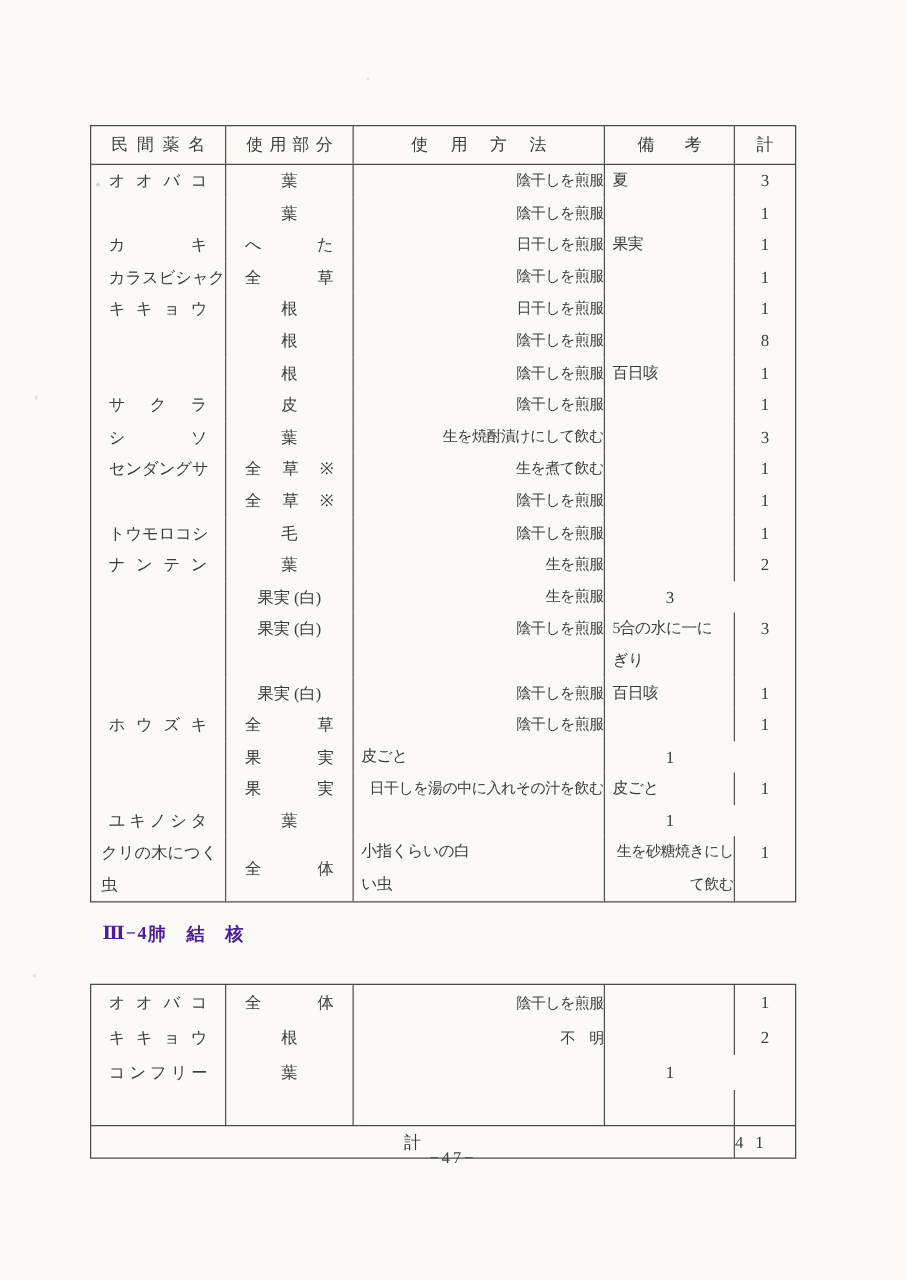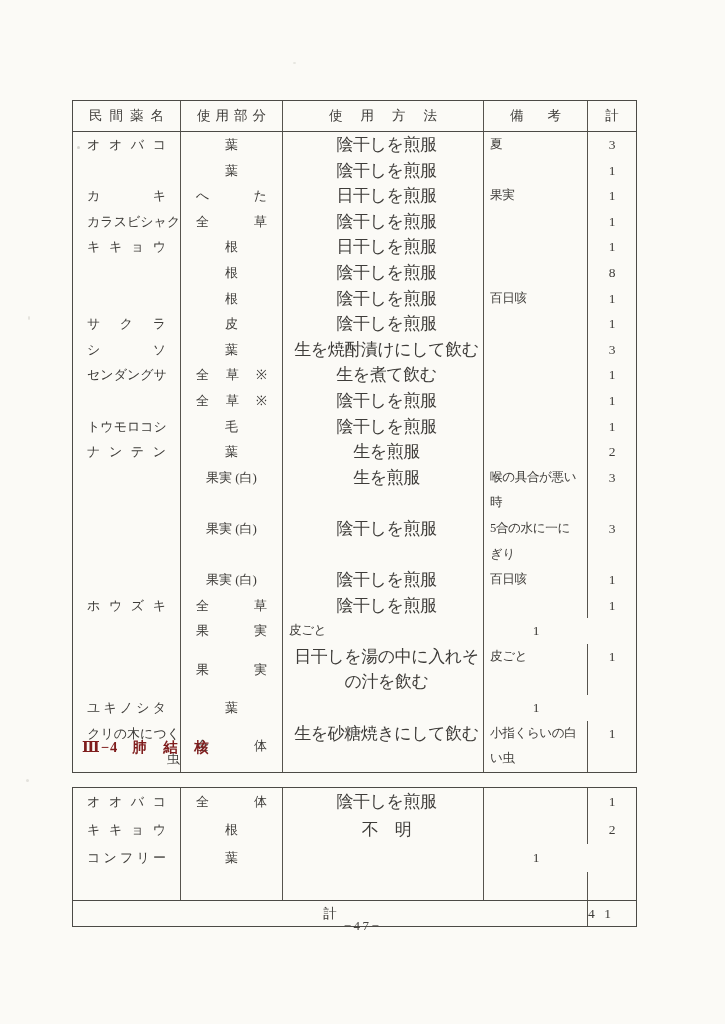--- a/index.html
+++ b/index.html
@@ -28,23 +28,23 @@
     overflow:hidden;
   }
   .c:last-child{border-right:none;}
   
   .h-row{height:30px;line-height:30px;border-bottom:1.2px solid #4c4a46;font-size:13.5px;}
   .hc{text-align:center;}
   
   .t-row{min-height:25.6px;line-height:25.6px;font-size:13px;}
   .t2 .t-row{min-height:28px;line-height:28px;}
   .t-row .name{white-space:pre-line;}
-  .t-row .name.plain{padding-left:8px;text-align:right;}
+  .t-row .name.plain{padding-left:8px;}
   .t-row .part{text-align:center;font-size:13px;}
-  .t-row .method{padding-left:7px;text-align:center;font-size:17px;letter-spacing:-0.45px;}
+  .t-row .method{padding-left:7px;text-align:right;font-size:12px;letter-spacing:-0.45px;}
   .t-row .remark{padding-left:6px;text-align:left;font-size:12.6px;letter-spacing:-0.4px;white-space:pre-line;}
   .t-row .total{text-align:center;font-size:13.5px;}
   
   .spread{display:flex;justify-content:space-between;align-items:center;}
   .name.spread{padding:0 14px;}
   .part.spread{padding:0 15px;}
   .h-name.spread{padding:0 16px;}
   .h-part.spread{padding:0 16px;}
   .h-method.spread{padding:0 46px;}
   .h-remark.spread{padding:0 26px;}
@@ -54,21 +54,21 @@
     display:grid;grid-template-columns:515px 48px;
     border-top:1.2px solid #4c4a46;
     height:25px;line-height:25px;font-size:13.5px;
   }
   .tot-label{text-align:center;border-right:1px solid #56534d;}
   .tot-value{text-align:left;letter-spacing:3px;}
   
   .section-title{
     position:absolute;left:82px;top:738px;
     font-size:14.5px;font-weight:600;letter-spacing:1px;
-    display:flex;gap:14px;color:#7f1d1d;
+    display:flex;color:#4c1d95;
   }
   
   .footer{
     position:absolute;left:0;top:918px;width:100%;
     text-align:center;font-size:13px;letter-spacing:2.5px;color:#45433f;
   }
   
   .speck{position:absolute;background:#b7b4ad;border-radius:50%;opacity:.55;}
   .speck.s1{left:77px;top:146px;width:3px;height:3px;}
   .speck.s2{left:28px;top:316px;width:2px;height:4px;opacity:.35;}
@@ -227,21 +227,20 @@
     <div class="c part">葉</div>
     <div class="c method">生を煎服</div>
     <div class="c remark"></div>
     <div class="c total">2</div>
   </div>
 
   <div class="grid-row t-row">
     <div class="c name"></div>
     <div class="c part">果実 (白)</div>
     <div class="c method">生を煎服</div>
-    <div class="c remark">喉の具合が悪い時</div>
     <div class="c total">3</div>
   </div>
 
   <div class="grid-row t-row" style="min-height: 51.2px;">
     <div class="c name"></div>
     <div class="c part">果実 (白)</div>
     <div class="c method">陰干しを煎服</div>
     <div class="c remark">5合の水に一に
 ぎり</div>
     <div class="c total">3</div>
@@ -294,23 +293,23 @@
     <div class="c total">1</div>
   </div>
 
   <div class="grid-row t-row" style="min-height: 51.2px;">
     <div class="c name plain">クリの木につく
 虫</div>
     <div class="c part spread">
             <span>全</span>
             <span>体</span>
           </div>
-    <div class="c method">生を砂糖焼きにして飲む</div>
     <div class="c remark">小指くらいの白
 い虫</div>
+    <div class="c method">生を砂糖焼きにして飲む</div>
     <div class="c total">1</div>
   </div>
 </div>
   </div>
 
   <div class="section-title">
     <span>Ⅲ−4</span>
     <span>肺　結　核</span>
   </div>
 

